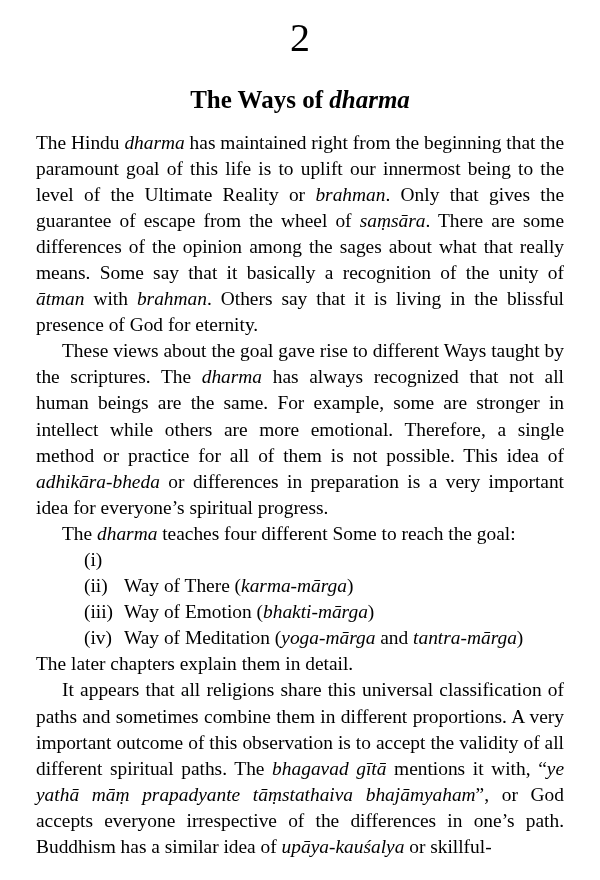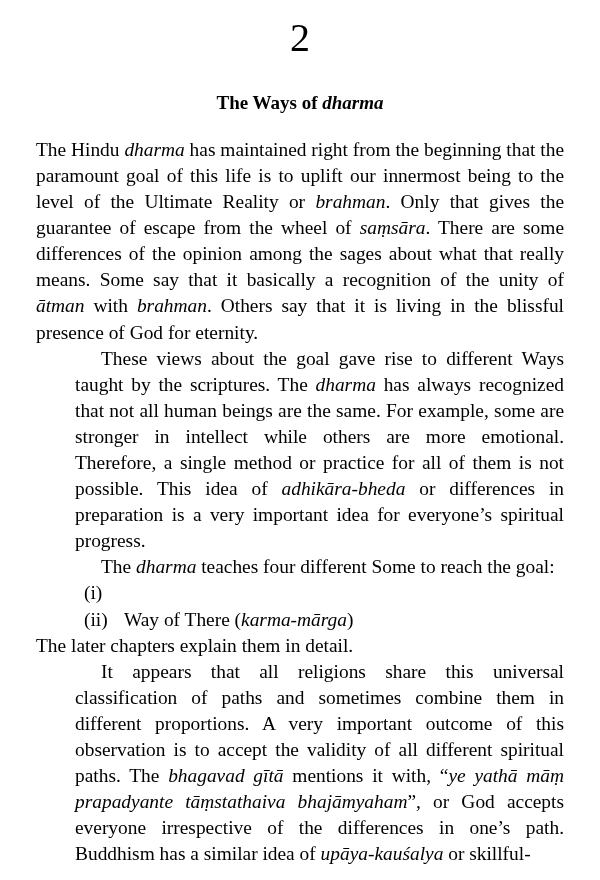--- a/index.html
+++ b/index.html
@@ -32,23 +32,23 @@
     text-align: center;
     font-size: 40px;
     line-height: 1;
     font-weight: 400;
     margin: 0;
     padding-top: 18px;
     letter-spacing: 0;
   }
   .chapter-title {
     text-align: center;
-    font-size: 19px;
+    font-size: 25px;
     font-weight: bold;
-    margin: 17px;
+    margin: 10px;
     padding-top: 18px;
     padding-bottom: 6px;
     line-height: 1.1;
   }
   .chapter-title i {
     font-style: italic;
   }
   p.body-text {
     margin: 0;
     font-size: 19.4px;
@@ -58,21 +58,20 @@
     hyphens: none;
     word-spacing: 0px;
   }
   p.first-para {
     text-indent: 0;
     margin-top: 4px;
   }
   p.indent-para {
     text-indent: 26px;
     margin-top: 0;
-    margin-left: 39px;
   }
   p.noindent-para {
     text-indent: 0;
     margin-top: 0;
   }
   .ways-list {
     margin: 0;
     padding: 0;
     list-style: none;
   }
@@ -117,20 +116,28 @@
     <p class="body-text indent-para"><span>The </span><i>dharma</i><span> teaches four different Some to reach the goal:</span></p>
 
     <ul class="ways-list">
         <li>
           <span class="numeral">(i)</span>
         </li>
         <li>
           <span class="numeral">(ii)</span>
           <span class="item-text"><span>Way of There (</span><i>karma-mārga</i><span>)</span></span>
         </li>
+        <li>
+          <span class="numeral">(iii)</span>
+          <span class="item-text"><span>Way of Emotion (</span><i>bhakti-mārga</i><span>)</span></span>
+        </li>
+        <li>
+          <span class="numeral">(iv)</span>
+          <span class="item-text"><span>Way of Meditation (</span><i>yoga-mārga</i><span> and </span><i>tantra-mārga</i><span>)</span></span>
+        </li>
       </ul>
 
     <p class="body-text noindent-para lastline"><span>The later chapters explain them in detail.</span></p>
 
     <p class="body-text indent-para"><span>It appears that all religions share this universal classification of paths and sometimes combine them in different proportions. A very important outcome of this observation is to accept the validity of all different spiritual paths. The </span><i>bhagavad gītā</i><span> mentions it with, “</span><i>ye yathā māṃ prapadyante tāṃstathaiva bhajāmyaham</i><span>”, or God accepts everyone irrespective of the differences in one’s path. Buddhism has a similar idea of </span><i>upāya-kauśalya</i><span> or skillful-</span></p>
 
   </div>
 </div>
 
 </body></html>

